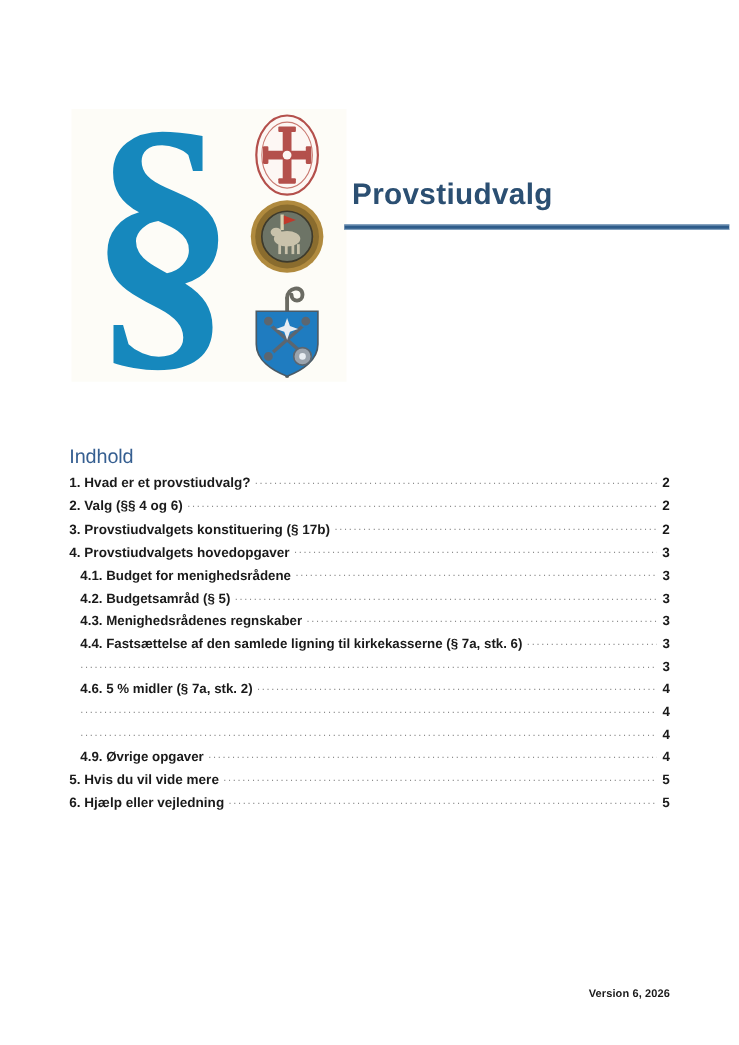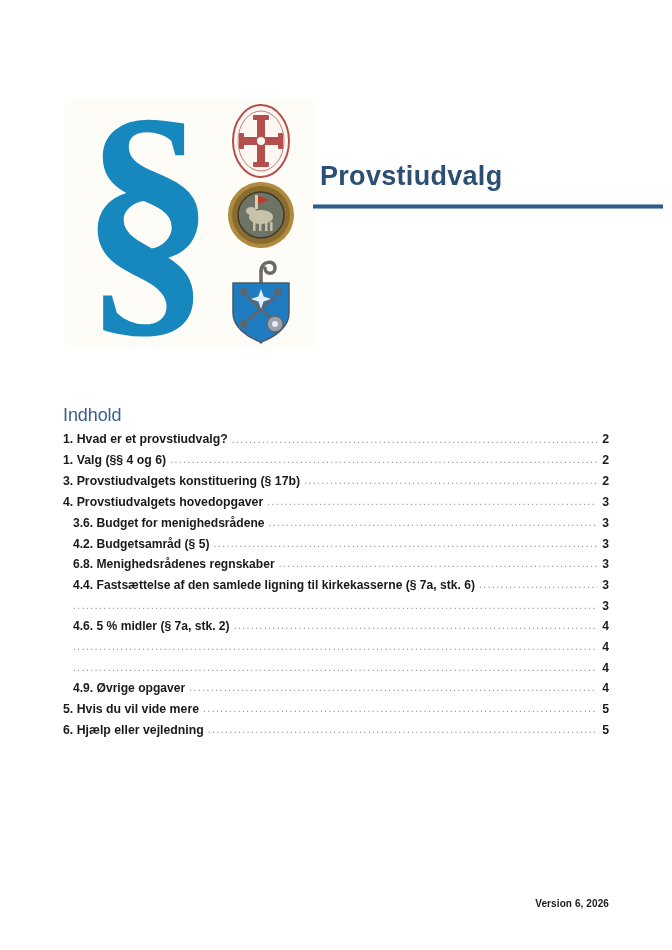--- a/index.html
+++ b/index.html
@@ -95,21 +95,21 @@
     color: #365f91;
     letter-spacing: -0.1px;
   }
   .toc-list {
     list-style: none;
     margin: 0;
     padding: 0;
   }
   .toc-item {
     display: flex;
-    align-items: flex-end;
+    align-items: center;
     font-size: 12.3px;
     font-weight: bold;
     color: #1a1a1a;
     line-height: 1.0;
     padding: 4.3px 0 4.3px 0;
     white-space: nowrap;
   }
   .toc-item.level-2 {
     padding-left: 10px;
     font-size: 12.1px;
@@ -233,46 +233,46 @@
 
   <div class="toc">
     <h2 class="toc-heading">Indhold</h2>
     <ul class="toc-list" id="toc-list">
         <li class="toc-item level-1">
           <span class="toc-label">1. Hvad er et provstiudvalg?</span>
           <span class="toc-dots">...........................................................................................................................................................</span>
           <span class="toc-page">2</span>
         </li>
         <li class="toc-item level-1">
-          <span class="toc-label">1. Valg (§§ 4 og 6)</span>
+          <span class="toc-label">2. Valg (§§ 4 og 6)</span>
           <span class="toc-dots">...........................................................................................................................................................</span>
           <span class="toc-page">2</span>
         </li>
         <li class="toc-item level-1">
           <span class="toc-label">3. Provstiudvalgets konstituering (§ 17b)</span>
           <span class="toc-dots">...........................................................................................................................................................</span>
           <span class="toc-page">2</span>
         </li>
         <li class="toc-item level-1">
           <span class="toc-label">4. Provstiudvalgets hovedopgaver</span>
           <span class="toc-dots">...........................................................................................................................................................</span>
           <span class="toc-page">3</span>
         </li>
         <li class="toc-item level-2">
-          <span class="toc-label">3.6. Budget for menighedsrådene</span>
+          <span class="toc-label">4.1. Budget for menighedsrådene</span>
           <span class="toc-dots">...........................................................................................................................................................</span>
           <span class="toc-page">3</span>
         </li>
         <li class="toc-item level-2">
           <span class="toc-label">4.2. Budgetsamråd (§ 5)</span>
           <span class="toc-dots">...........................................................................................................................................................</span>
           <span class="toc-page">3</span>
         </li>
         <li class="toc-item level-2">
-          <span class="toc-label">6.8. Menighedsrådenes regnskaber</span>
+          <span class="toc-label">4.3. Menighedsrådenes regnskaber</span>
           <span class="toc-dots">...........................................................................................................................................................</span>
           <span class="toc-page">3</span>
         </li>
         <li class="toc-item level-2">
           <span class="toc-label">4.4. Fastsættelse af den samlede ligning til kirkekasserne (§ 7a, stk. 6)</span>
           <span class="toc-dots">...........................................................................................................................................................</span>
           <span class="toc-page">3</span>
         </li>
         <li class="toc-item level-2">
           <span class="toc-dots">...........................................................................................................................................................</span>

